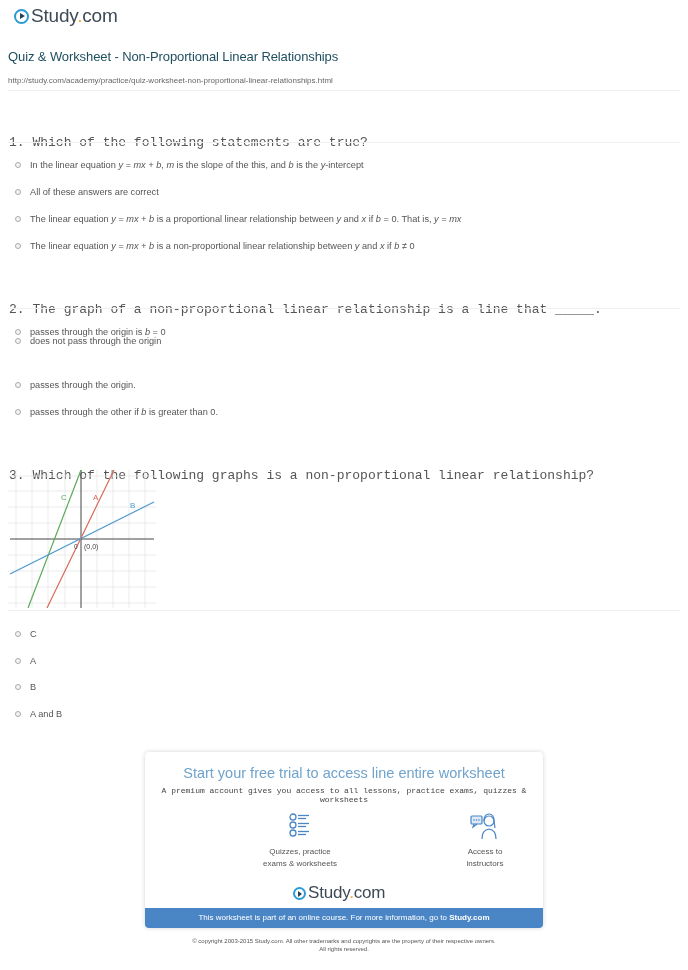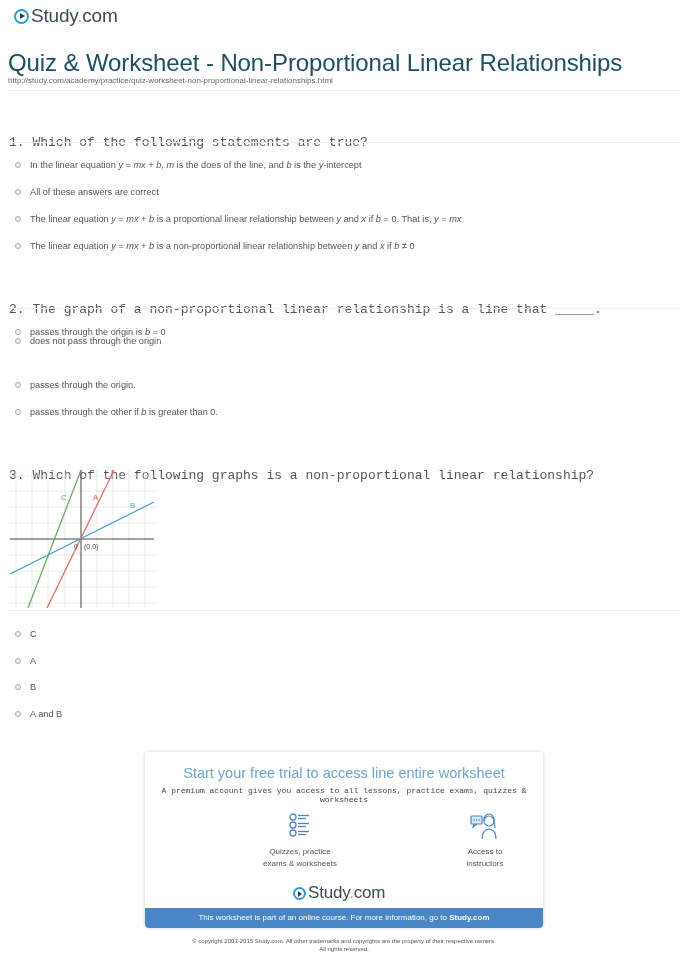--- a/index.html
+++ b/index.html
@@ -7,21 +7,21 @@
   body { font-family: "DejaVu Sans", "Liberation Sans", sans-serif; color: #555; position: relative; }
 
   .logo { position: absolute; display: flex; align-items: center; }
   .logo-top { left: 14px; top: 5px; }
   .logo-icon { width: 15px; height: 15px; border-radius: 50%; border: 2.5px solid #2b9bd6; position: relative; margin-right: 2px; }
   .logo-icon::after { content: ""; position: absolute; left: 3.5px; top: 2.5px; width: 0; height: 0;
     border-left: 5px solid #2a3f54; border-top: 3.2px solid transparent; border-bottom: 3.2px solid transparent; }
   .logo-text { font-family: "Liberation Sans", sans-serif; font-size: 19px; color: #3d4a56; letter-spacing: -0.2px; }
   .logo-text .dot { color: #f5a623; }
 
-  .page-title { position: absolute; left: 8px; top: 49px; font-family: "Liberation Sans", sans-serif; font-size: 24px; color: #1f4e5f; letter-spacing: -0.1px; }
+  .page-title { position: absolute; left: 8px; top: 49px; font-family: "Liberation Sans", sans-serif; font-size: 13px; color: #1f4e5f; letter-spacing: -0.1px; }
   .page-url { position: absolute; left: 8px; top: 76px; font-family: "Liberation Sans", sans-serif; font-size: 8px; color: #666; }
   .hr { position: absolute; left: 8px; right: 8px; height: 1px; background: #efefef; }
 
   .q-title { position: absolute; left: 9px; font-family: Liberation Mono, monospace; font-size: 13px; color: #555; margin-top: 12px; }
   .option { position: absolute; left: 15px; display: flex; align-items: center; font-family: "Liberation Sans", sans-serif; font-size: 9.2px; color: #555; }
   .radio { width: 6px; height: 6px; border-radius: 50%; border: 1px solid #aaa; background: #f4f4f4; margin-right: 9px; flex: none; }
   .option i { font-style: italic; }
 
   .graph { position: absolute; left: 8px; top: 470px; width: 148px; height: 138px; }
 
@@ -52,21 +52,21 @@
 
 <div class="page-title">Quiz &amp; Worksheet - Non-Proportional Linear Relationships</div>
 <div class="page-url">http://study.com/academy/practice/quiz-worksheet-non-proportional-linear-relationships.html</div>
 <div class="hr" style="top:90px"></div>
 
 <div class="q-title" style="top:123px"><span>1.</span> <span>Which of the following statements are true?</span></div>
 <div class="hr" style="top:142px"></div>
 
 <div class="option" style="top:160px">
   <span class="radio"></span>
-  <span><span>In the linear equation </span><i>y = mx + b</i><span>, </span><i>m</i><span> is the does of the line, and </span><i>b</i><span> is the </span><i>y</i><span>-intercept</span></span>
+  <span><span>In the linear equation </span><i>y = mx + b</i><span>, </span><i>m</i><span> is the slope of the this, and </span><i>b</i><span> is the </span><i>y</i><span>-intercept</span></span>
 </div>
 <div class="option" style="top:187px">
   <span class="radio"></span>
   <span>All of these answers are correct</span>
 </div>
 <div class="option" style="top:214px">
   <span class="radio"></span>
   <span><span>The linear equation </span><i>y = mx + b</i><span> is a proportional linear relationship between </span><i>y</i><span> and </span><i>x</i><span> if </span><i>b</i><span> = 0. That is, </span><i>y = mx</i></span>
 </div>
 <div class="option" style="top:241px">

